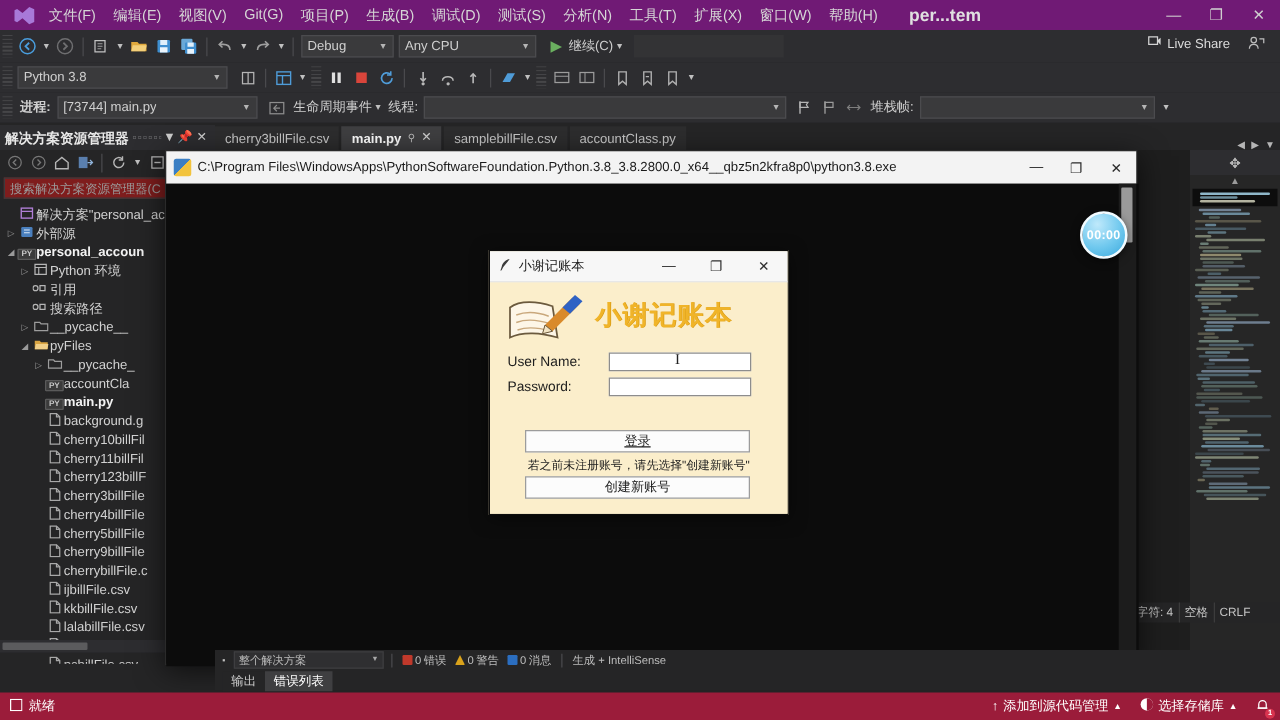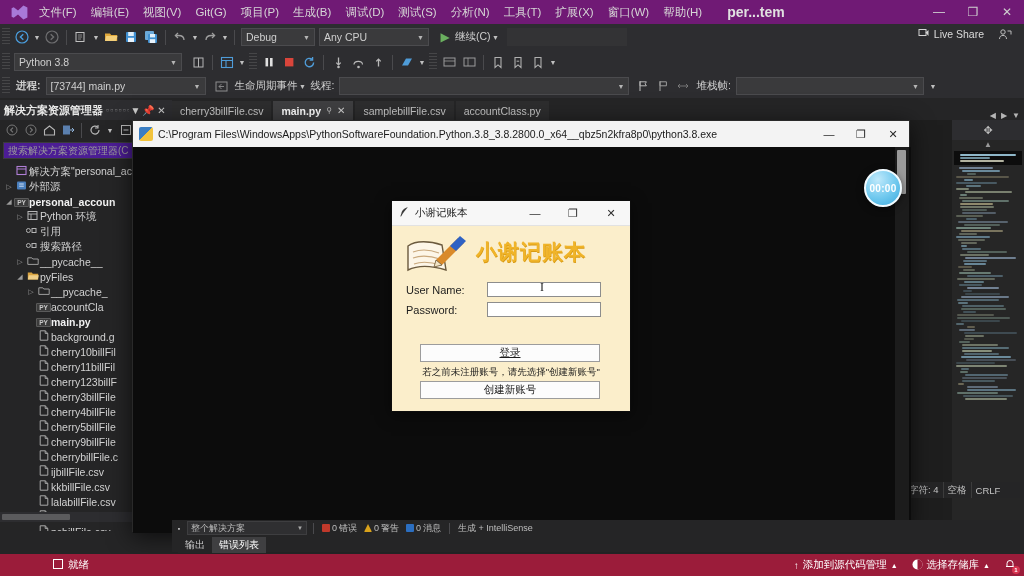--- a/index.html
+++ b/index.html
@@ -52,21 +52,21 @@
   .liveshare { position:absolute; right:40px; top:27px; color:#dcdcdc; font-size:10.5px; display:flex; align-items:center; gap:4px;}
 
   
   .solexp { position:absolute; left:0; top:100px; width:172px; height:432px; background:#252526; }
   .solexp-hdr { height:20px; background:#2d2d30; display:flex; align-items:center; padding:0 4px; }
   .solexp-title { color:#e8e8e8; font-size:11px; font-weight:600; white-space:nowrap; }
   .solexp-dots { flex:1; color:#6f6f72; font-size:9px; letter-spacing:1px; overflow:hidden; padding-left:3px;}
   .sx-btn { width:13px; text-align:center; color:#cdcdcd; font-size:10px; }
   .solexp-tools { height:20px; display:flex; align-items:center; padding:0 3px; gap:2px; background:#252526;}
   .sxt { width:17px; height:16px; display:flex; align-items:center; justify-content:center; color:#9e9e9e; font-size:10px; }
-  .solexp-search { height:17px; margin:2px 3px; background:#4c1d95; border:1px solid #3b3b3d; display:flex; align-items:center; padding:0 4px; }
+  .solexp-search { height:17px; margin:2px 3px; background:#7f1d1d; border:1px solid #3b3b3d; display:flex; align-items:center; padding:0 4px; }
   .solexp-search span { color:#9b9b9b; font-size:10px; white-space:nowrap; overflow:hidden; }
   .tree { padding-top:3px; overflow:hidden; height:370px; }
   .trow { height:15px; display:flex; align-items:center; white-space:nowrap; font-size:10.5px; color:#d2d2d2; }
   .arrow { width:10px; text-align:center; color:#9a9a9a; font-size:7px; }
   .tico { width:15px; text-align:center; font-size:9px; }
   .py-badge { background:#3b3b3b; color:#c9c9c9; font-size:6.5px; padding:0px 2px; border:1px solid #5a5a5a; border-radius:1px; font-weight:bold;}
   .bold { font-weight:bold; color:#f2f2f2; }
   .hscroll { position:absolute; left:0; bottom:10px; width:172px; height:10px; background:#2d2d30; }
   .hscroll i { position:absolute; left:2px; top:2px; width:68px; height:6px; background:#5b5b5d; border-radius:1px; display:block;}
 
@@ -142,21 +142,21 @@
   .bp-combo span { font-size:9px; color:#b9b9b9; white-space:nowrap; overflow:hidden;}
   .chip { display:flex; align-items:center; gap:2px; font-size:9px; color:#bdbdbd; padding:0 2px;}
   .sq { width:8px; height:8px; display:inline-block; border-radius:1px; }
   .bp-tabs { display:flex; gap:0px; padding-left:6px; margin-top:1px; }
   .bp-tab { padding:1px 7px; font-size:10px; color:#cdcdcd; background:#252526;}
   .bp-tab.active { background:#3f3f41; color:#ffffff; }
 
   
   .statusbar { position:absolute; left:0; bottom:0; width:1024px; height:22px; background:#9b1c3a;
                display:flex; align-items:center; padding:0 8px; color:#ffffff; font-size:10.5px; }
-  .sb-left { display:flex; align-items:center; gap:5px;margin-left:45px; }
+  .sb-left { display:flex; align-items:center; gap:5px; }
   .sb-right { margin-left:auto; display:flex; align-items:center; gap:14px; }
   .sb-seg { display:flex; align-items:center; gap:4px; }
   .sb-up { font-size:10px; }
   .bell { position:relative; font-size:11px; }
   .bell b { position:absolute; right:-4px; bottom:-2px; background:#d8344f; color:#fff;
             font-size:6px; border-radius:50%; width:8px; height:8px; line-height:8px; text-align:center; }
 </style>
 </head>
 <body>
 

